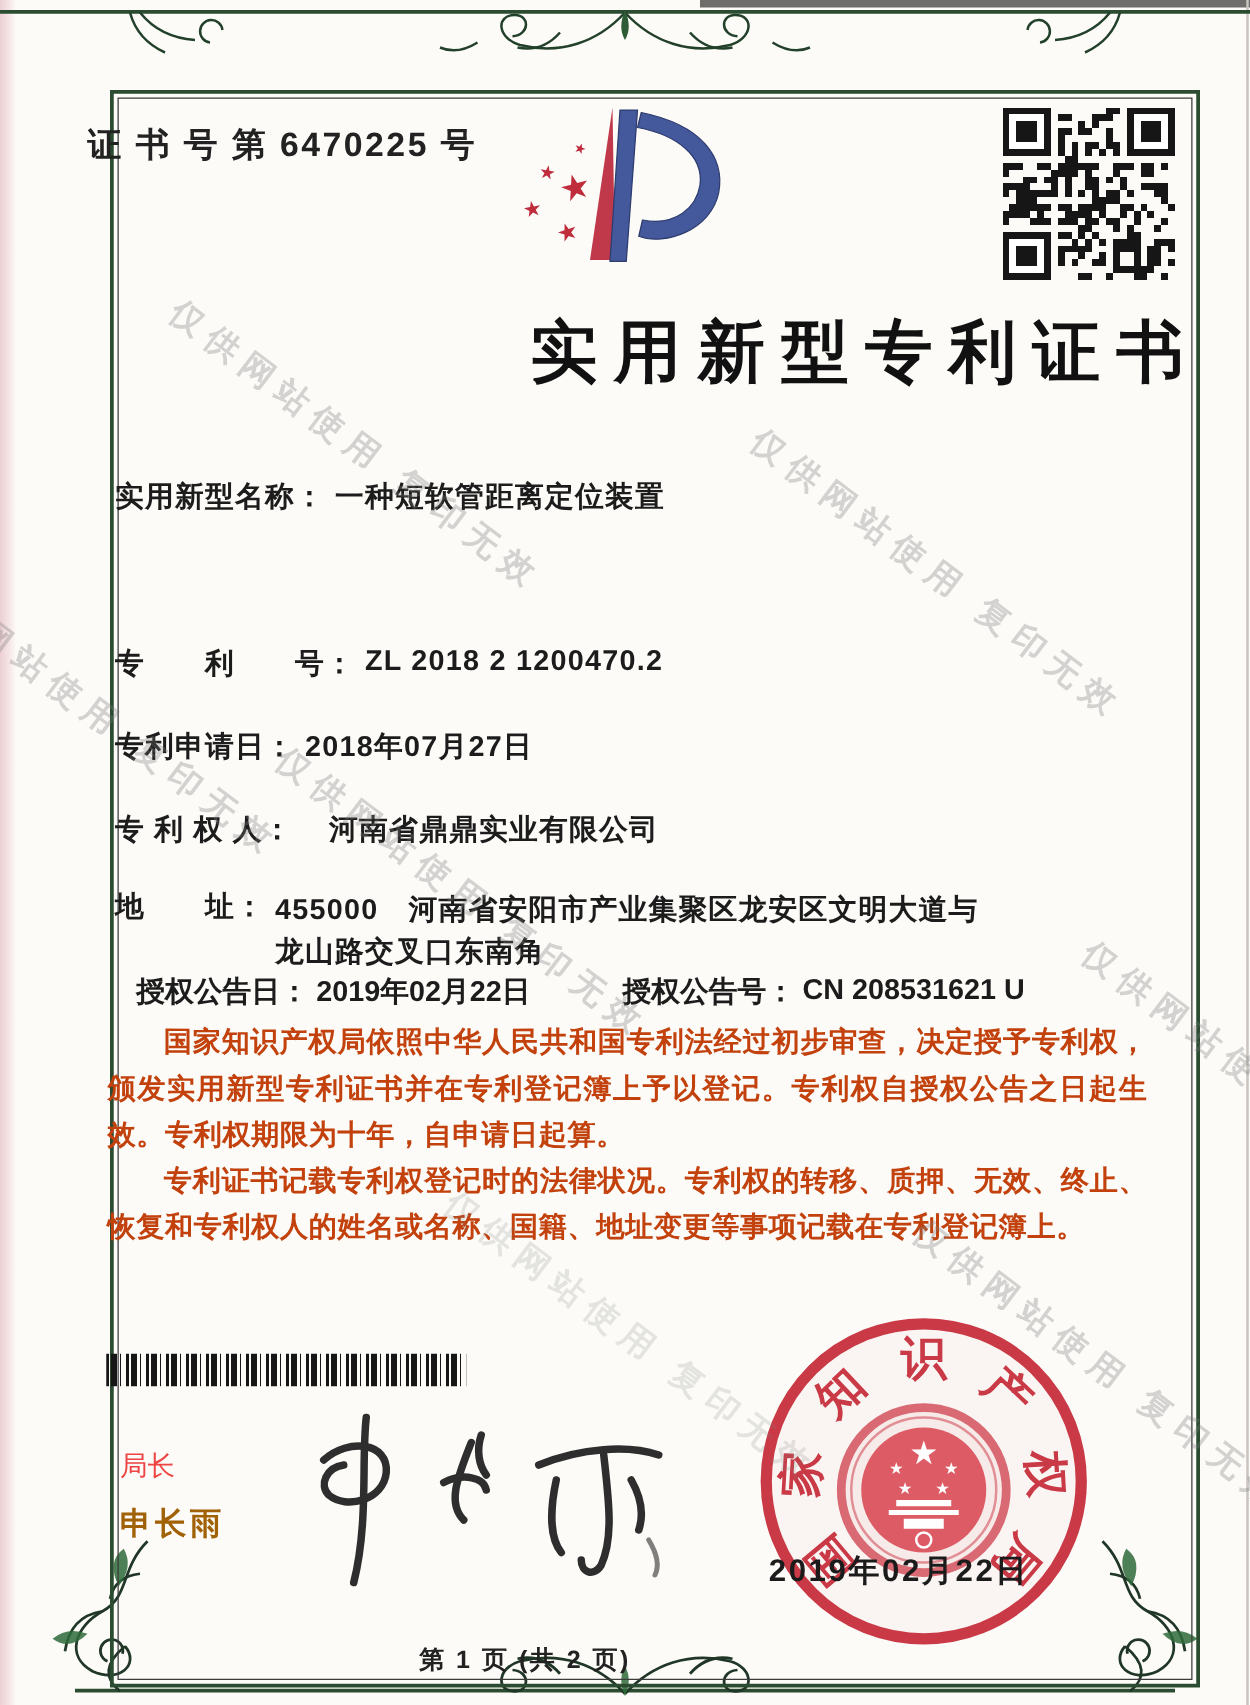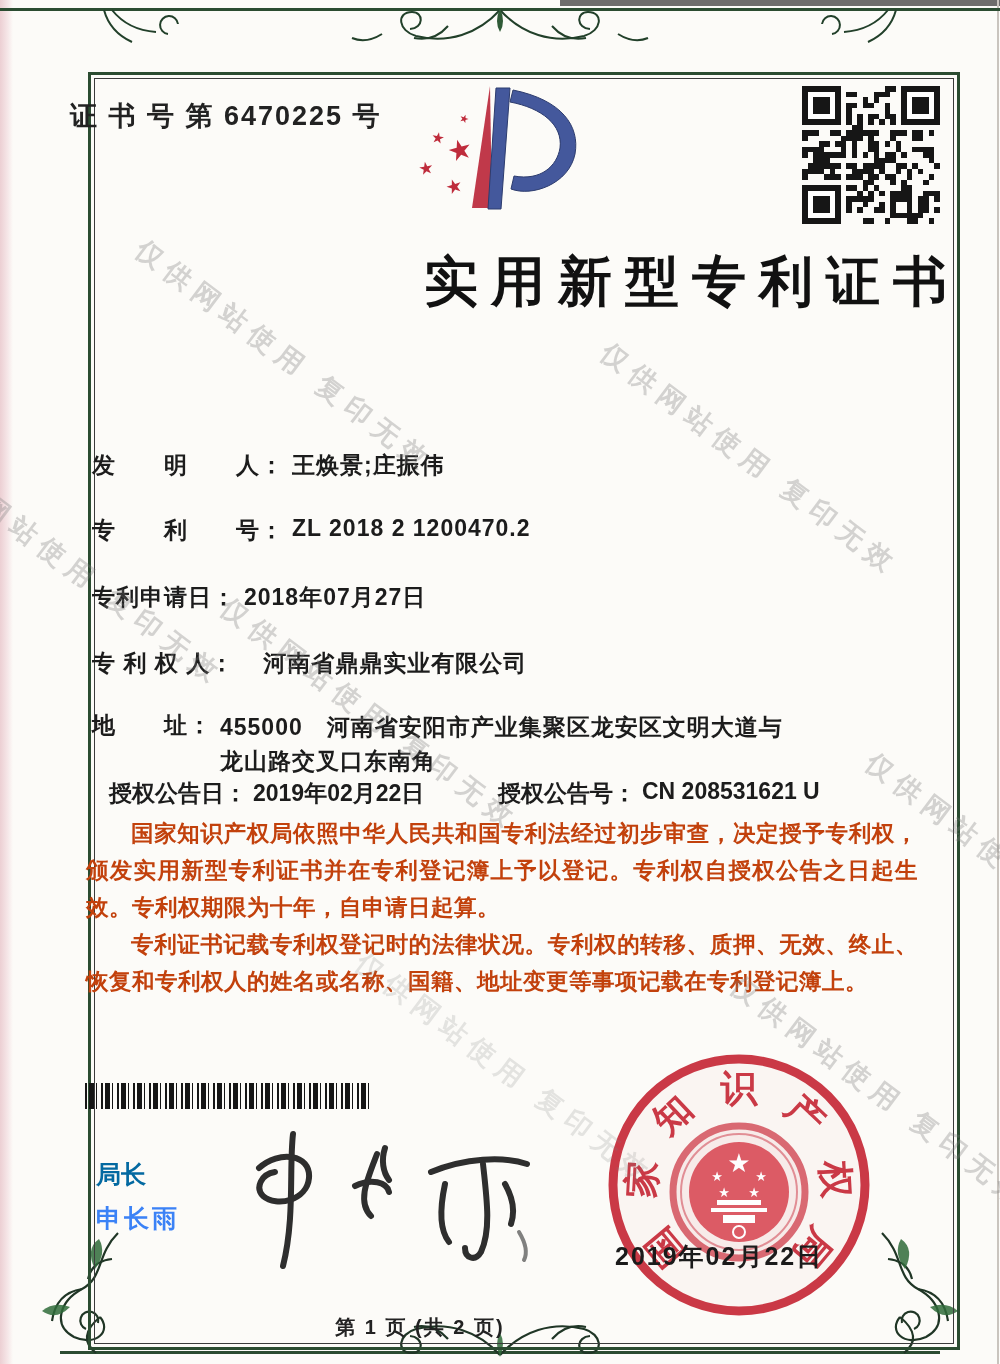--- a/index.html
+++ b/index.html
@@ -45,22 +45,22 @@
   .grant .val{margin-left:6px;}
 
   .paras{position:absolute;left:86px;top:815px;width:832px;font-size:22.5px;
     font-weight:600;color:#c2410c;line-height:37px;text-align:justify;letter-spacing:.5px;}
   .paras p{margin:0;text-indent:2em;}
 
   .barcode{position:absolute;left:85px;top:1083px;width:288px;height:26px;
     background:repeating-linear-gradient(90deg,#161616 0 2px,rgba(0,0,0,0) 2px 4px,
       #161616 4px 9px,rgba(0,0,0,0) 9px 11px,#161616 11px 12px,rgba(0,0,0,0) 12px 16px);}
 
-  .signer-title{position:absolute;left:96px;top:1158px;font-size:25px;font-weight:700;color:#0369a1;}
-  .signer-name{position:absolute;left:96px;top:1202px;font-size:25px;font-weight:700;color:#3b82f6;letter-spacing:3px;}
+  .signer-title{position:absolute;left:96px;top:1158px;font-size:22px;font-weight:400;color:#ef4444;}
+  .signer-name{position:absolute;left:96px;top:1202px;font-size:25px;font-weight:700;color:#a16207;letter-spacing:3px;}
   .signature{position:absolute;left:235px;top:1128px;width:310px;height:150px;}
 
   .seal{position:absolute;left:596px;top:1042px;width:286px;height:286px;opacity:.96;}
   .seal-date{position:absolute;left:615px;top:1240px;width:250px;font-size:25px;
     font-weight:700;color:#1b1b1b;letter-spacing:2px;}
 
   .footer{position:absolute;left:0;top:1314px;width:840px;text-align:center;
     font-size:20px;font-weight:600;color:#222;letter-spacing:2px;}
 
   .wm{position:absolute;white-space:nowrap;font-size:27px;font-weight:600;
@@ -362,23 +362,23 @@
             <rect x="19" y="24" width="1" height="1"></rect>
             <rect x="20" y="24" width="1" height="1"></rect>
             <rect x="23" y="24" width="1" height="1"></rect>
           </g>
       </g>
     </svg>
   </div>
 
   <div class="title">实用新型专利证书</div>
 
-  <div class="frow row-inv">
-    <span class="lab">发　　明　　人：</span>
-    <span class="val">王焕景;庄振伟</span>
+  <div class="frow row-name">
+    <span class="lab">实用新型名称：</span>
+    <span class="val">一种短软管距离定位装置</span>
   </div>
   <div class="frow row-pno">
     <span class="lab">专　　利　　号：</span>
     <span class="val">ZL 2018 2 1200470.2</span>
   </div>
   <div class="frow row-fil">
     <span class="lab">专利申请日：</span>
     <span class="val">2018年07月27日</span>
   </div>
   <div class="frow row-pat">

